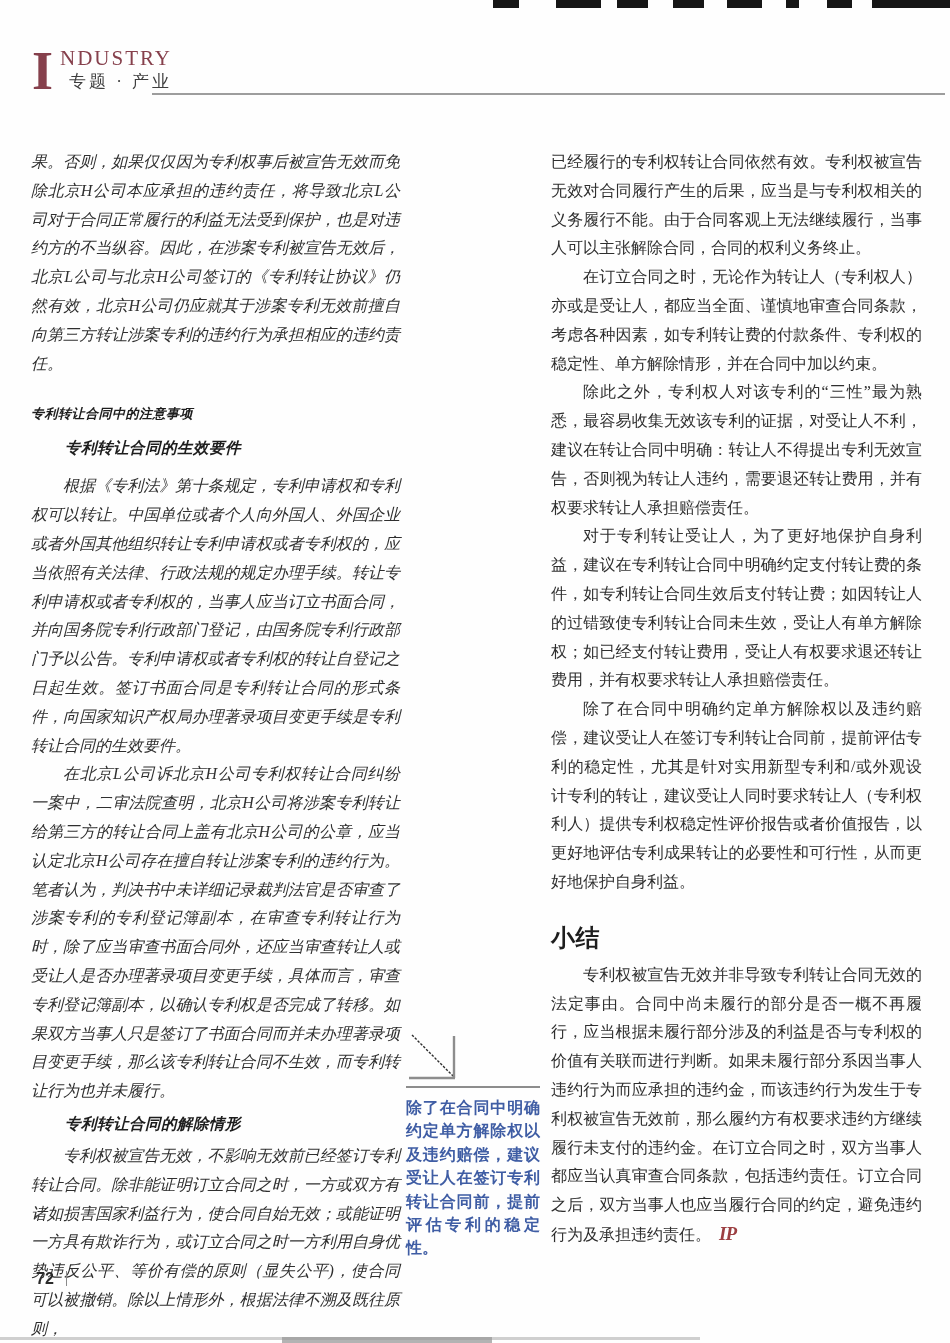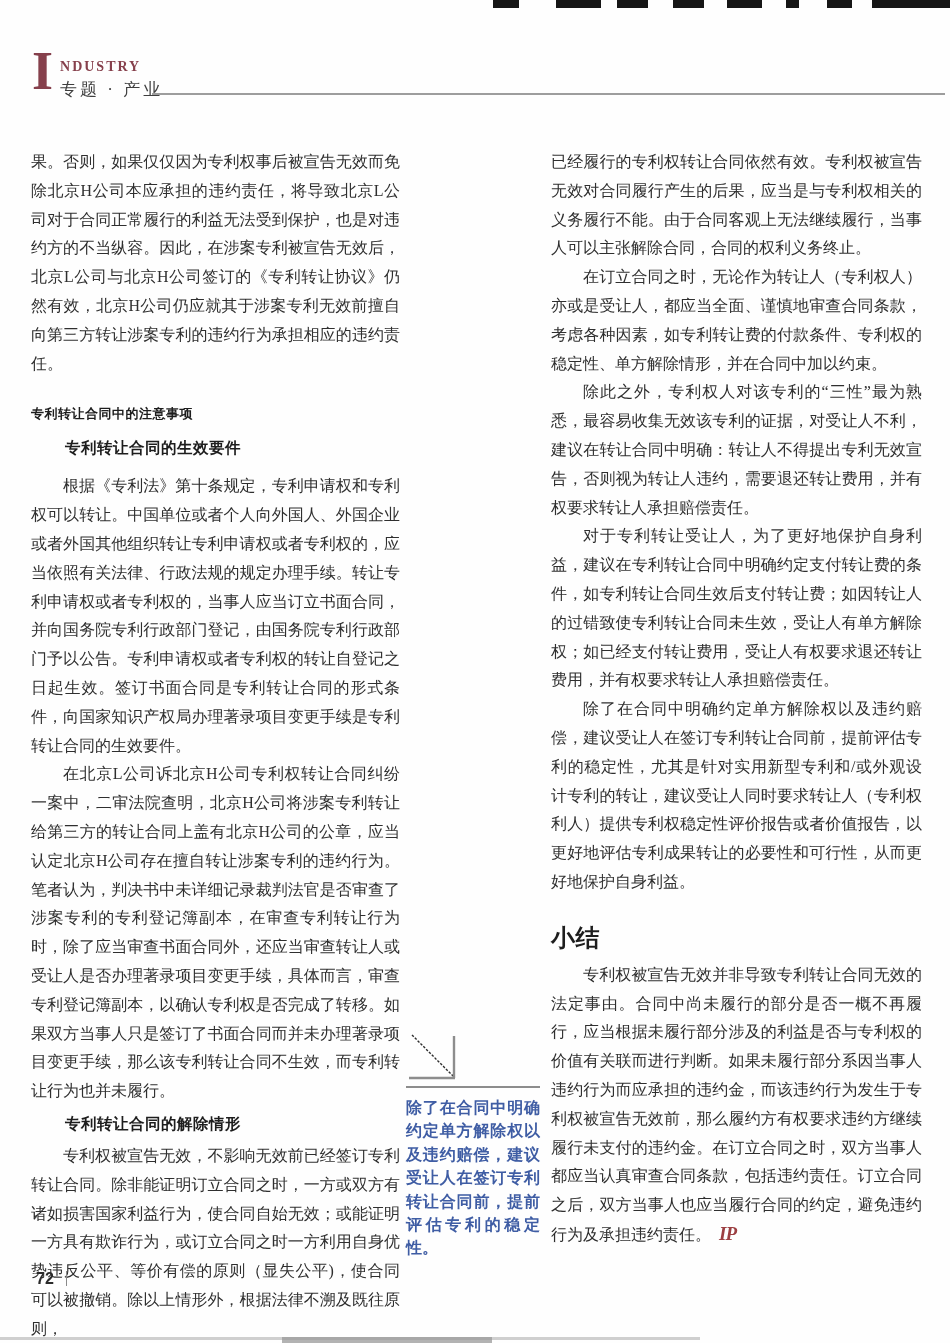--- a/index.html
+++ b/index.html
@@ -19,31 +19,31 @@
   
   .masthead{position:absolute;left:32px;top:48px;}
   .drop-i{
     float:left;
     font-family:"Liberation Serif","DejaVu Serif",serif;
     font-size:54px;line-height:46px;font-weight:bold;
     color:#86404c;margin-right:7px;
   }
   .masthead-en{
     font-family:"Liberation Serif","DejaVu Serif",serif;
-    font-size:14px;line-height:21px;letter-spacing:2px;
-    color:#86404c;font-weight:700;margin-top:8px;
+    font-size:21px;line-height:21px;letter-spacing:2px;
+    color:#86404c;font-weight:400;
   }
   .masthead-cn{
     font-size:17px;line-height:24px;letter-spacing:3px;
     color:#3e3e3e;margin-top:1px;text-align:right;
   }
   .masthead-line{position:absolute;left:152px;top:93px;width:793px;height:2px;background:#9d9d9d;}
   
   .col{position:absolute;top:148px;text-align:justify;text-justify:inter-ideograph;}
-  .col-left{left:31px;width:369px;}
+  .col-left{left:31px;width:369px;font-style:italic;}
   .col-right{left:551px;width:371px;}
   .col p{margin:0;font-size:16px;line-height:28.8px;}
   .indent{text-indent:2em;}
   .p-first{margin-bottom:22px !important;}
   h2.section-heading{
     font-family:"Liberation Sans","DejaVu Sans",sans-serif;
     font-size:13px;line-height:28px;color:#1d1d1d;
     margin:0 0 6px 0;font-weight:bold;letter-spacing:.5px;
   }
   h3.sub-heading{

